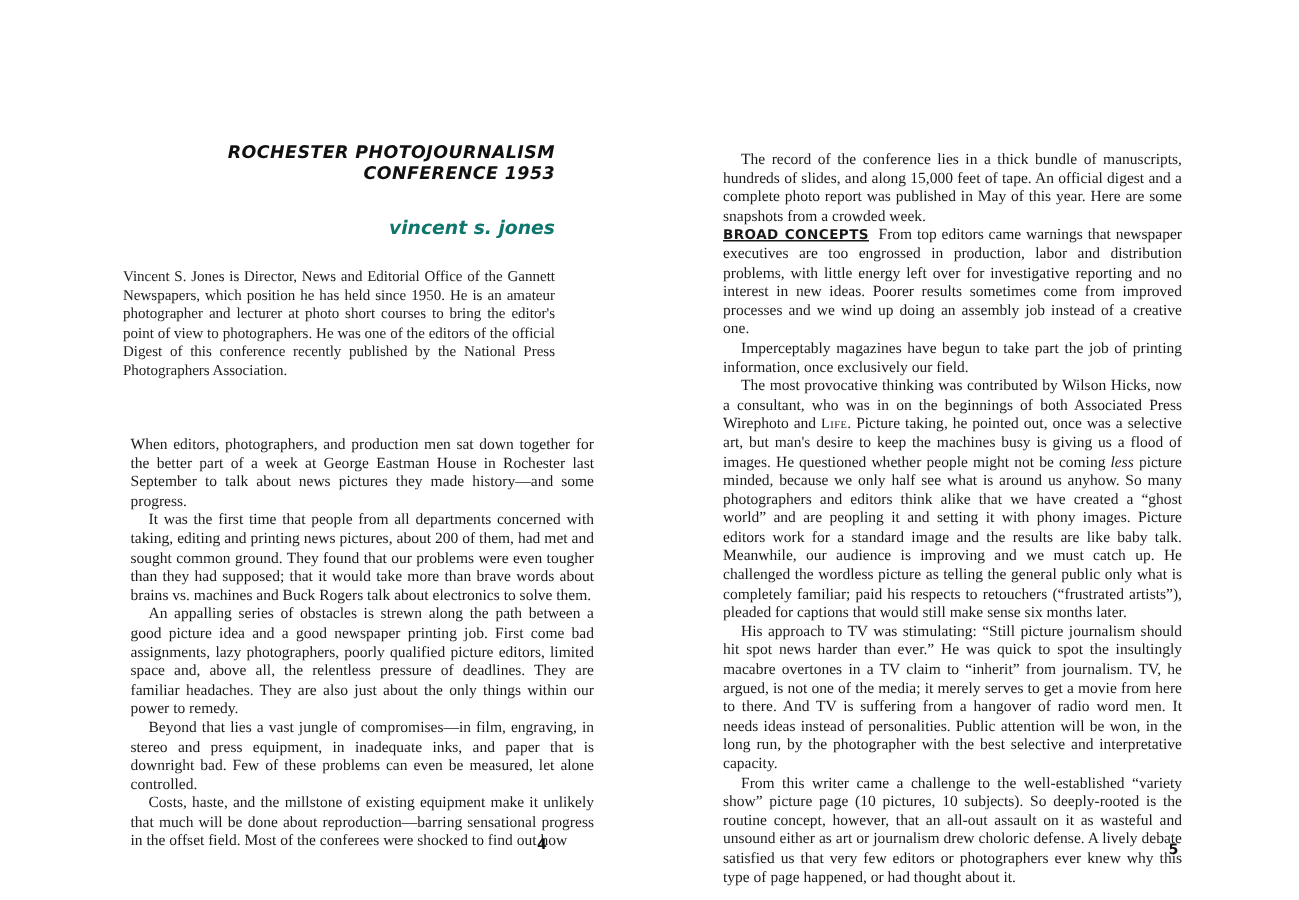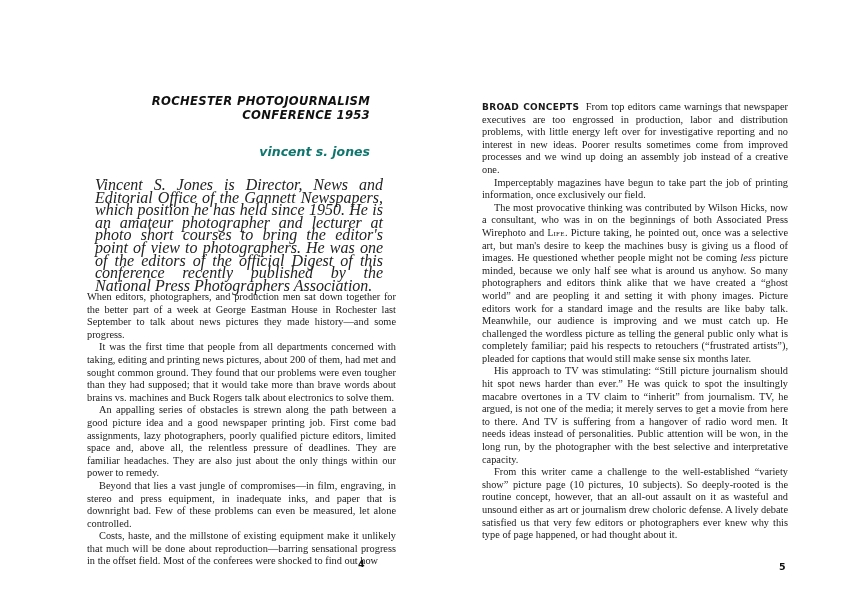--- a/index.html
+++ b/index.html
@@ -22,35 +22,35 @@
     color: #111;
   }
   .byline {
     position: absolute; left: 150px; top: 144px; width: 220px;
     text-align: right;
     font-family: "DejaVu Sans", "Liberation Sans", sans-serif;
     font-weight: bold; font-style: italic;
     font-size: 12.5px; color: #0f766e;
   }
   .bio {
-    position: absolute; left: 95px; top: 179px; width: 288px;
-    font-style: italic; font-size: 16px; line-height: 12.6px;
+    position: absolute; left: 82px; top: 179px; width: 288px;
+    font-size: 10px; line-height: 12.6px;
     text-align: justify; color: #222;
   }
   .body-text {
     font-size: 10.35px; line-height: 12.6px; text-align: justify; color: #1a1a1a;
   }
   .body-text p { margin: 0; text-indent: 12px; }
   .body-text p.noindent { text-indent: 0; }
   .left-body { position: absolute; left: 60px; top: 291px; width: 309px; margin-left: 27px; }
   .right-body { position: absolute; left: 483px - 433px; }
   .page-right .right-body { position: absolute; left: 49px; top: 101px; width: 306px; }
   .runin {
     font-family: "DejaVu Sans", "Liberation Sans", sans-serif;
-    font-weight: bold; font-size: 9px; letter-spacing: 0.3px;
+    font-weight: bold; font-size: 9px; letter-spacing: 0.3px; text-decoration: underline;
   }
   .smallcaps { font-variant: small-caps; font-size: 9.5px; letter-spacing: 0.3px; }
   .folio {
     position: absolute;
     font-family: "DejaVu Sans", "Liberation Sans", sans-serif;
     font-weight: bold; font-size: 9.5px; color: #111;
   }
   .folio-left { left: 358px; top: 558px; }
   .folio-right { left: 346px; top: 561px; }
 </style>
@@ -71,20 +71,21 @@
     <p>An appalling series of obstacles is strewn along the path between a good picture idea and a good newspaper printing job. First come bad assignments, lazy photographers, poorly qualified picture editors, limited space and, above all, the relentless pressure of deadlines. They are familiar headaches. They are also just about the only things within our power to remedy.</p>
     <p>Beyond that lies a vast jungle of compromises—in film, engraving, in stereo and press equipment, in inadequate inks, and paper that is downright bad. Few of these problems can even be measured, let alone controlled.</p>
     <p>Costs, haste, and the millstone of existing equipment make it unlikely that much will be done about reproduction—barring sensational progress in the offset field. Most of the conferees were shocked to find out how</p>
   </div>
 
   <div class="folio folio-left">4</div>
 </div>
 
 <div class="page page-right">
   <div class="body-text right-body">
+    <p>The record of the conference lies in a thick bundle of manuscripts, hundreds of slides, and along 15,000 feet of tape. An official digest and a complete photo report was published in May of this year. Here are some snapshots from a crowded week.</p>
     <p class="noindent"><span class="runin">BROAD CONCEPTS</span>&nbsp;&nbsp;<span>From top editors came warnings that newspaper executives are too engrossed in production, labor and distribution problems, with little energy left over for investigative reporting and no interest in new ideas. Poorer results sometimes come from improved processes and we wind up doing an assembly job instead of a creative one.</span></p>
     <p>Imperceptably magazines have begun to take part the job of printing information, once exclusively our field.</p>
     <p><span>The most provocative thinking was contributed by Wilson Hicks, now a consultant, who was in on the beginnings of both Associated Press Wirephoto and </span><span class="smallcaps">Life</span><span>. Picture taking, he pointed out, once was a selective art, but man's desire to keep the machines busy is giving us a flood of images. He questioned whether people might not be coming </span><em>less</em><span> picture minded, because we only half see what is around us anyhow. So many photographers and editors think alike that we have created a “ghost world” and are peopling it and setting it with phony images. Picture editors work for a standard image and the results are like baby talk. Meanwhile, our audience is improving and we must catch up. He challenged the wordless picture as telling the general public only what is completely familiar; paid his respects to retouchers (“frustrated artists”), pleaded for captions that would still make sense six months later.</span></p>
     <p>His approach to TV was stimulating: “Still picture journalism should hit spot news harder than ever.” He was quick to spot the insultingly macabre overtones in a TV claim to “inherit” from journalism. TV, he argued, is not one of the media; it merely serves to get a movie from here to there. And TV is suffering from a hangover of radio word men. It needs ideas instead of personalities. Public attention will be won, in the long run, by the photographer with the best selective and interpretative capacity.</p>
     <p>From this writer came a challenge to the well-established “variety show” picture page (10 pictures, 10 subjects). So deeply-rooted is the routine concept, however, that an all-out assault on it as wasteful and unsound either as art or journalism drew choloric defense. A lively debate satisfied us that very few editors or photographers ever knew why this type of page happened, or had thought about it.</p>
   </div>
 
   <div class="folio folio-right">5</div>
 </div>
 

